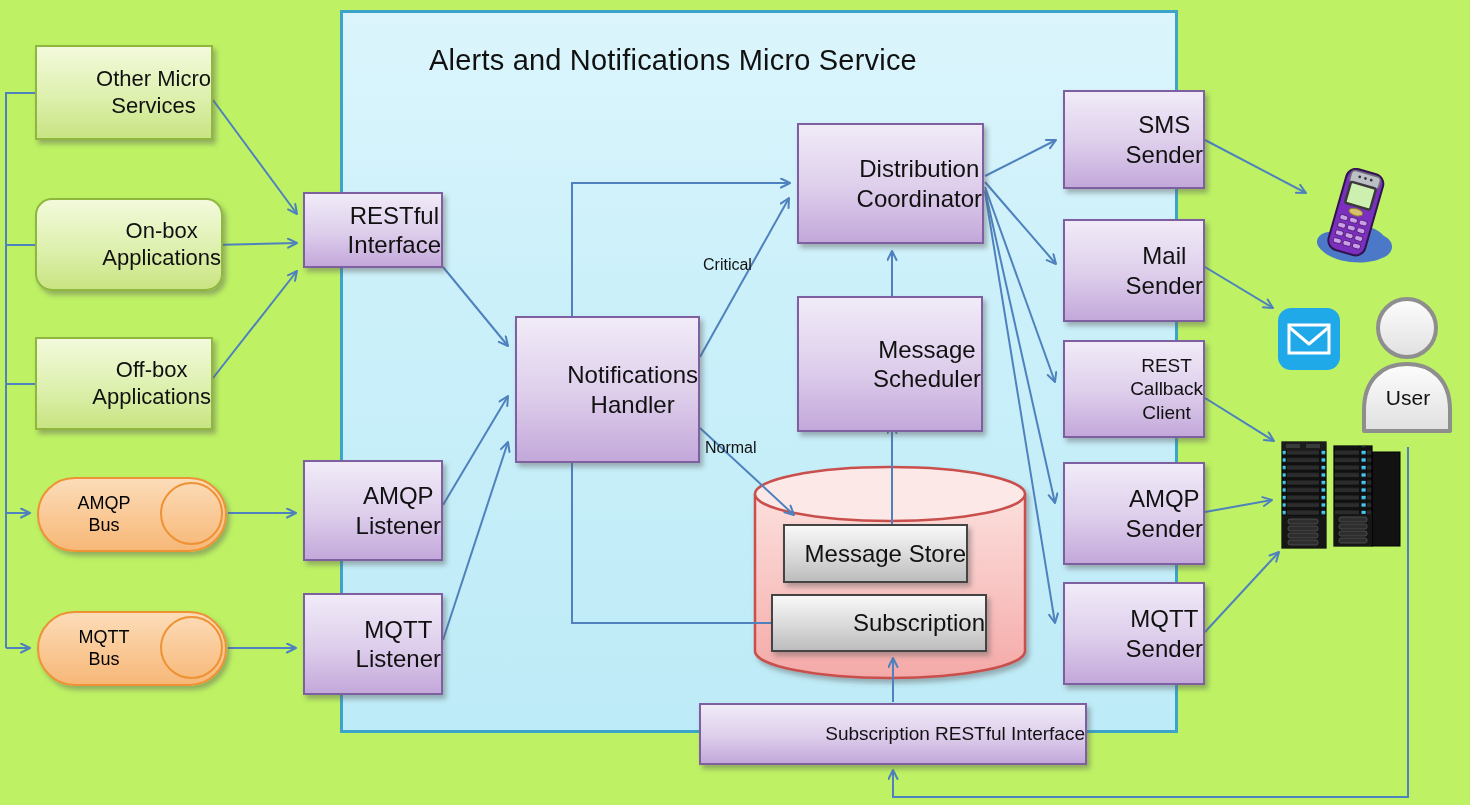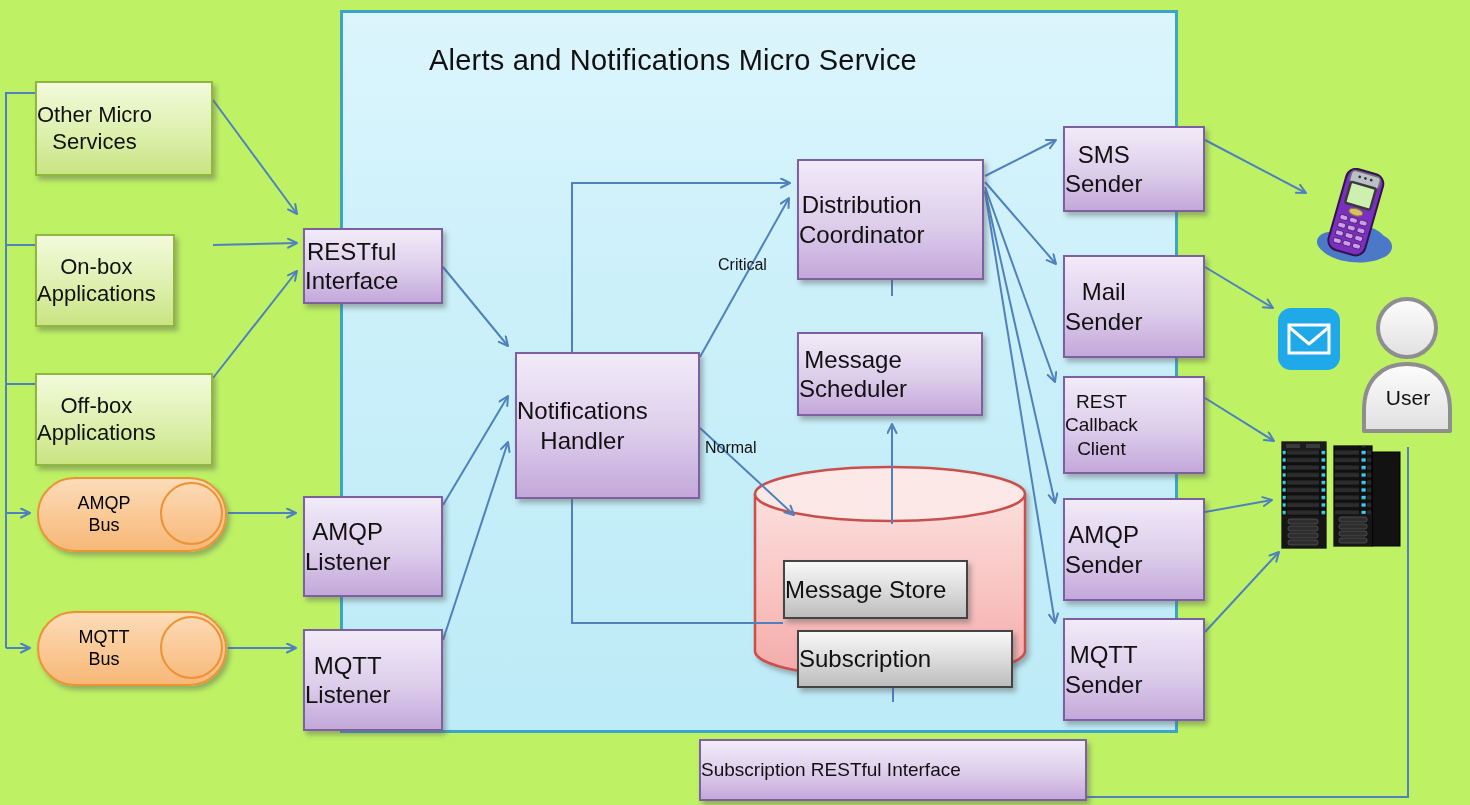--- a/index.html
+++ b/index.html
@@ -12,64 +12,63 @@
     background:linear-gradient(180deg,#dcf5fc 0%,#cbf0fa 40%,#bdebf7 100%);
     border:3px solid #3ba4c8;box-sizing:border-box;z-index:1;
   }
   #diagram-title{
     position:absolute;left:398px;top:44px;width:550px;text-align:center;
     font-size:29px;color:#111;z-index:3;letter-spacing:.2px;
   }
 
   
   .node{
-    position:absolute;display:flex;align-items:center;justify-content:flex-start;
+    position:absolute;display:flex;align-items:center;justify-content:flex-end;
     box-sizing:border-box;z-index:3;text-align:center;color:#111;
     box-shadow:3px 4px 5px rgba(90,90,90,.45);
-    margin-top:36px;
   }
   .nl{white-space:pre-line;line-height:1.22;}
   .green{background:linear-gradient(180deg,#f3fadc 0%,#ddf0ae 55%,#c9e482 100%);border:2px solid #8fb73e;font-size:22px;}
   .purple{background:linear-gradient(180deg,#f1ebf8 0%,#ddcdeb 55%,#c3a8da 100%);border:2px solid #7e60a0;font-size:24px;}
   .grayb{background:linear-gradient(180deg,#f8f8f8 0%,#d9d9d9 55%,#bdbdbd 100%);border:2px solid #444;font-size:24px;}
 
   #n-other{left:35px;top:45px;width:178px;height:95px;}
-  #n-onbox{left:35px;top:198px;width:140px;height:93px;}
+  #n-onbox{left:35px;top:198px;width:188px;height:93px;border-radius:17px;}
   #n-offbox{left:35px;top:337px;width:178px;height:93px;}
 
   
   .bus{
     position:absolute;width:190px;height:75px;border-radius:38px;
     background:linear-gradient(180deg,#fcdcb9 0%,#fac894 55%,#f6b878 100%);
     border:2px solid #ee9233;box-sizing:border-box;z-index:3;
     display:flex;align-items:center;box-shadow:3px 4px 5px rgba(90,90,90,.45);
   }
   #n-amqpbus{left:37px;top:477px;}
   #n-mqttbus{left:37px;top:611px;}
   .bus .cap{position:absolute;right:2px;top:3px;width:63px;height:63px;border:2px solid #ee9233;border-radius:50%;box-sizing:border-box;}
   .bus .nl{width:130px;font-size:18px;text-align:center;}
 
   #n-restif{left:303px;top:192px;width:140px;height:76px;}
   #n-amqpl{left:303px;top:460px;width:140px;height:101px;}
   #n-mqttl{left:303px;top:593px;width:140px;height:102px;}
   #n-handler{left:515px;top:316px;width:185px;height:147px;}
   #n-dc{left:797px;top:123px;width:187px;height:121px;}
-  #n-sched{left:797px;top:296px;width:186px;height:84px;}
+  #n-sched{left:797px;top:296px;width:186px;height:136px;}
   #n-store{left:783px;top:524px;width:185px;height:59px;}
-  #n-subs{left:797px;top:594px;width:216px;height:58px;}
-  #n-sms{left:1063px;top:90px;width:142px;height:86px;}
+  #n-subs{left:771px;top:594px;width:216px;height:58px;}
+  #n-sms{left:1063px;top:90px;width:142px;height:99px;}
   #n-mail{left:1063px;top:219px;width:142px;height:103px;}
   #n-rcc{left:1063px;top:340px;width:142px;height:98px;font-size:19px;}
   #n-amqps{left:1063px;top:462px;width:142px;height:103px;}
   #n-mqtts{left:1063px;top:582px;width:142px;height:103px;}
   #n-subif{left:699px;top:703px;width:388px;height:62px;font-size:19px;}
 
   
   .edge-label{position:absolute;font-size:16px;color:#111;z-index:3;}
-  #lbl-critical{left:718px;top:256px;}
+  #lbl-critical{left:703px;top:256px;}
   #lbl-normal{left:705px;top:439px;}
 
   
   #art{position:absolute;left:0;top:0;z-index:2;}
 
   
   .icon{position:absolute;z-index:3;}
   #ic-phone{left:1308px;top:168px;width:95px;height:100px;}
   #ic-mail{left:1278px;top:308px;width:62px;height:62px;}
   #ic-user{left:1352px;top:292px;width:110px;height:142px;}

